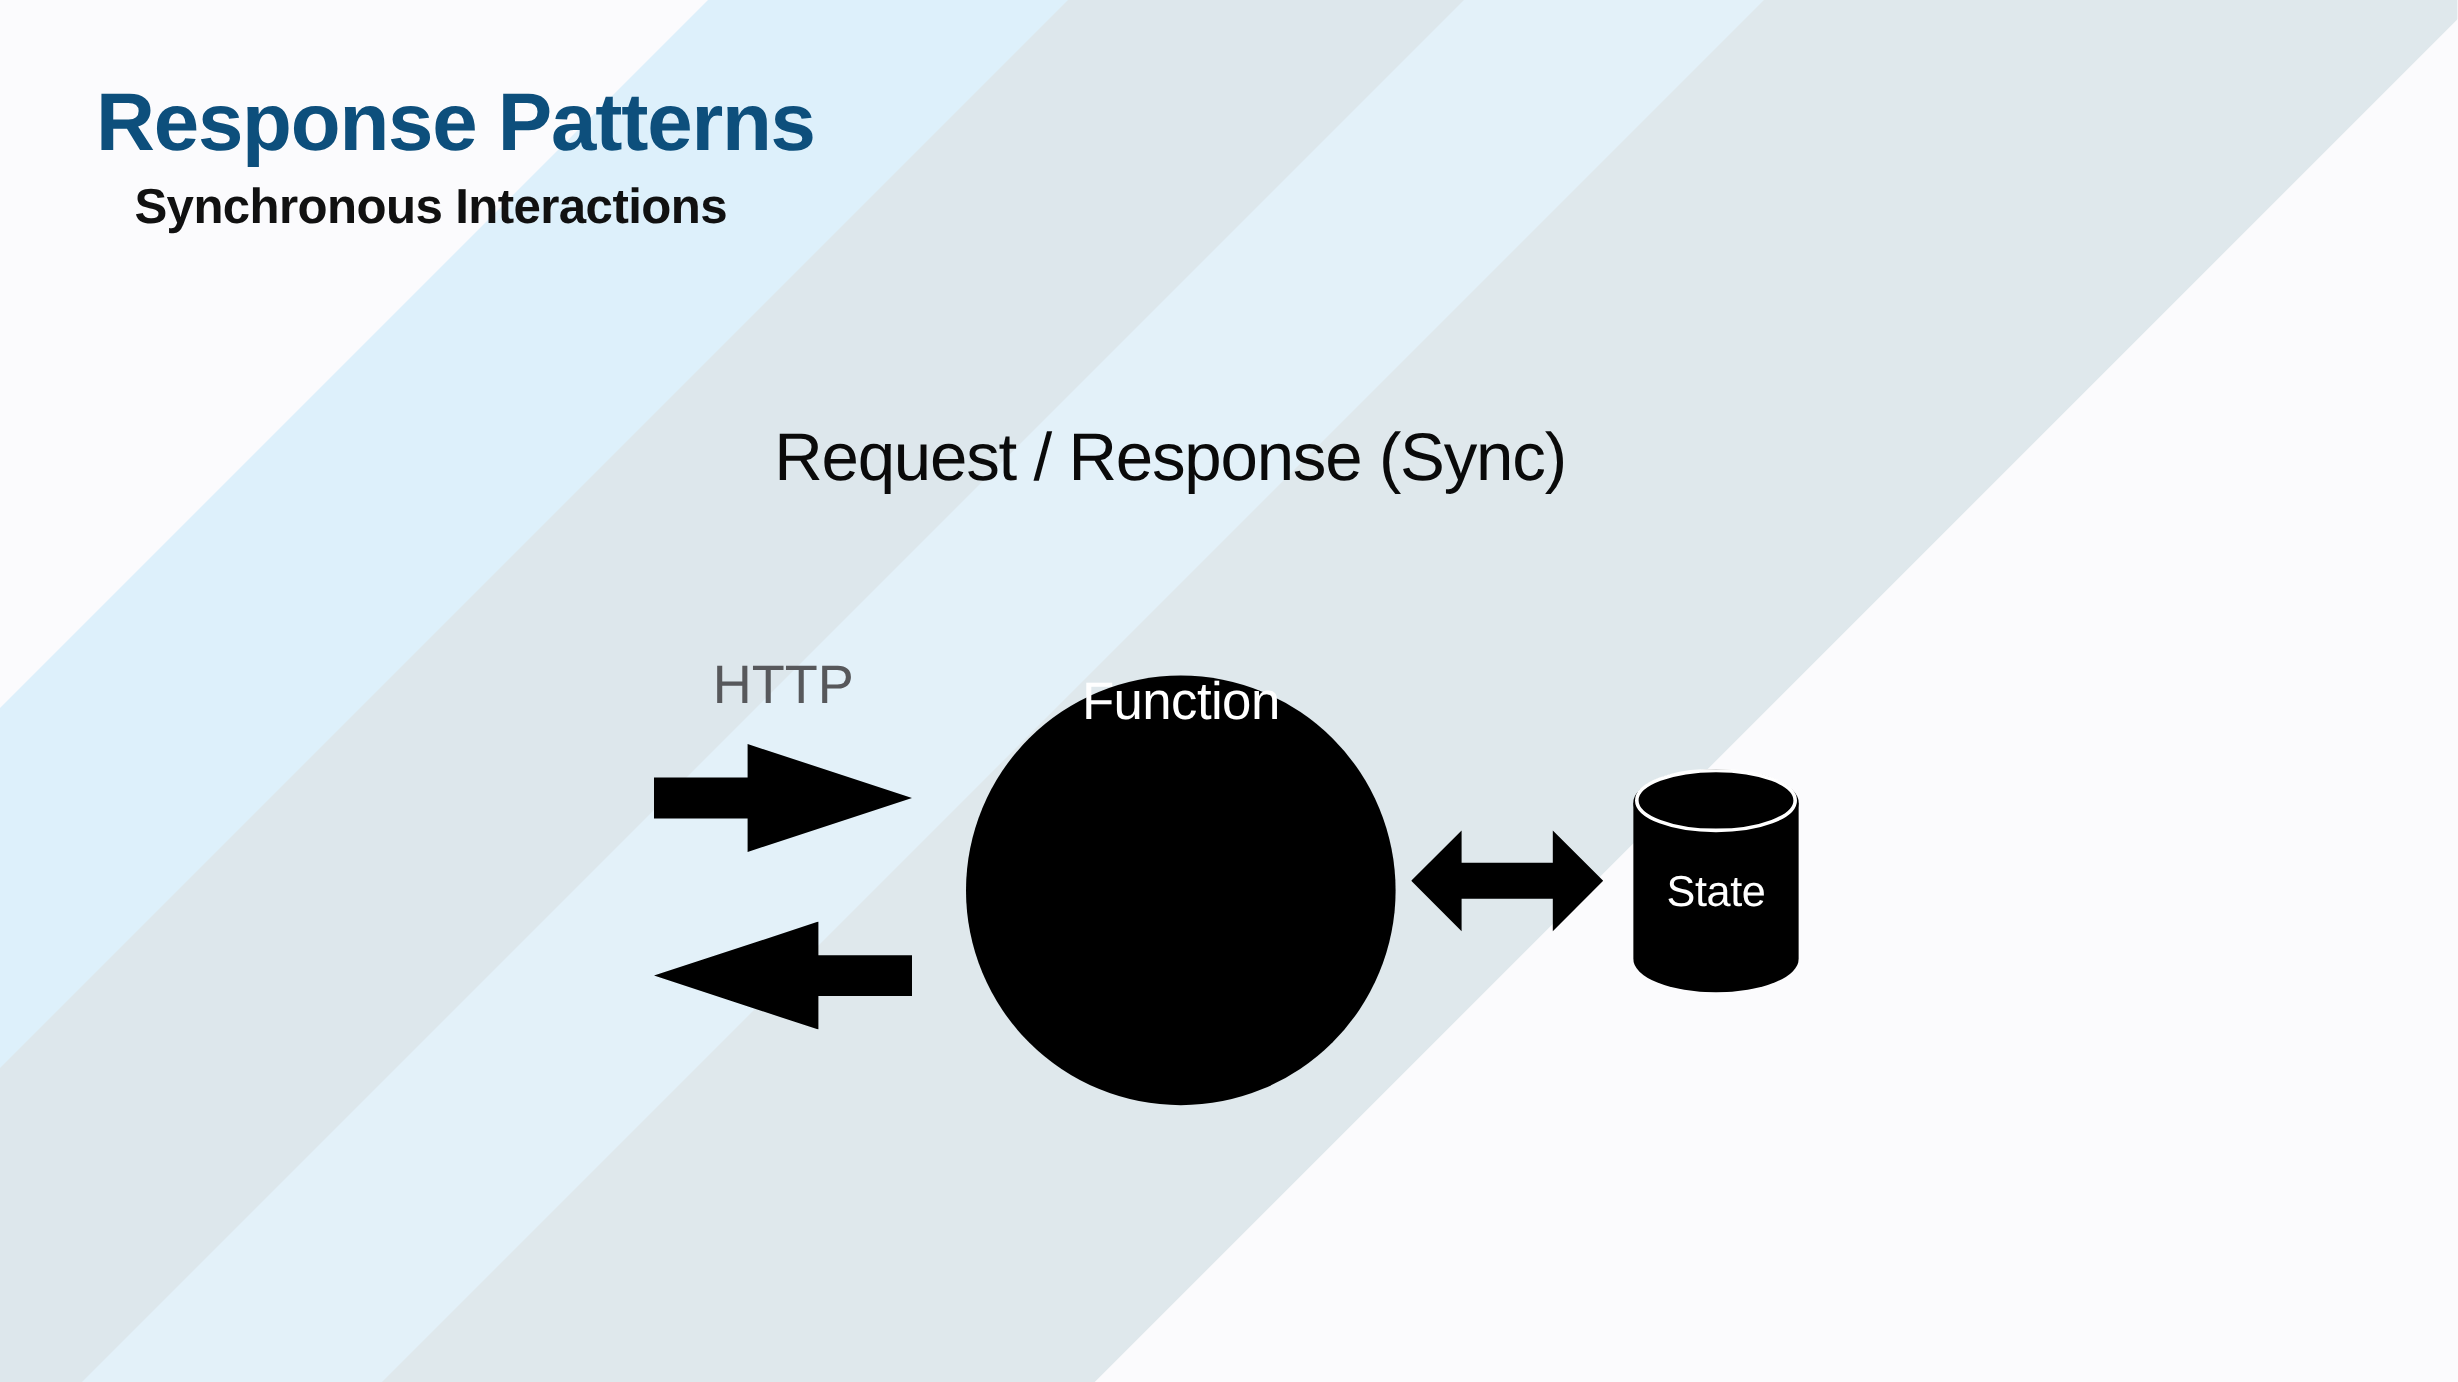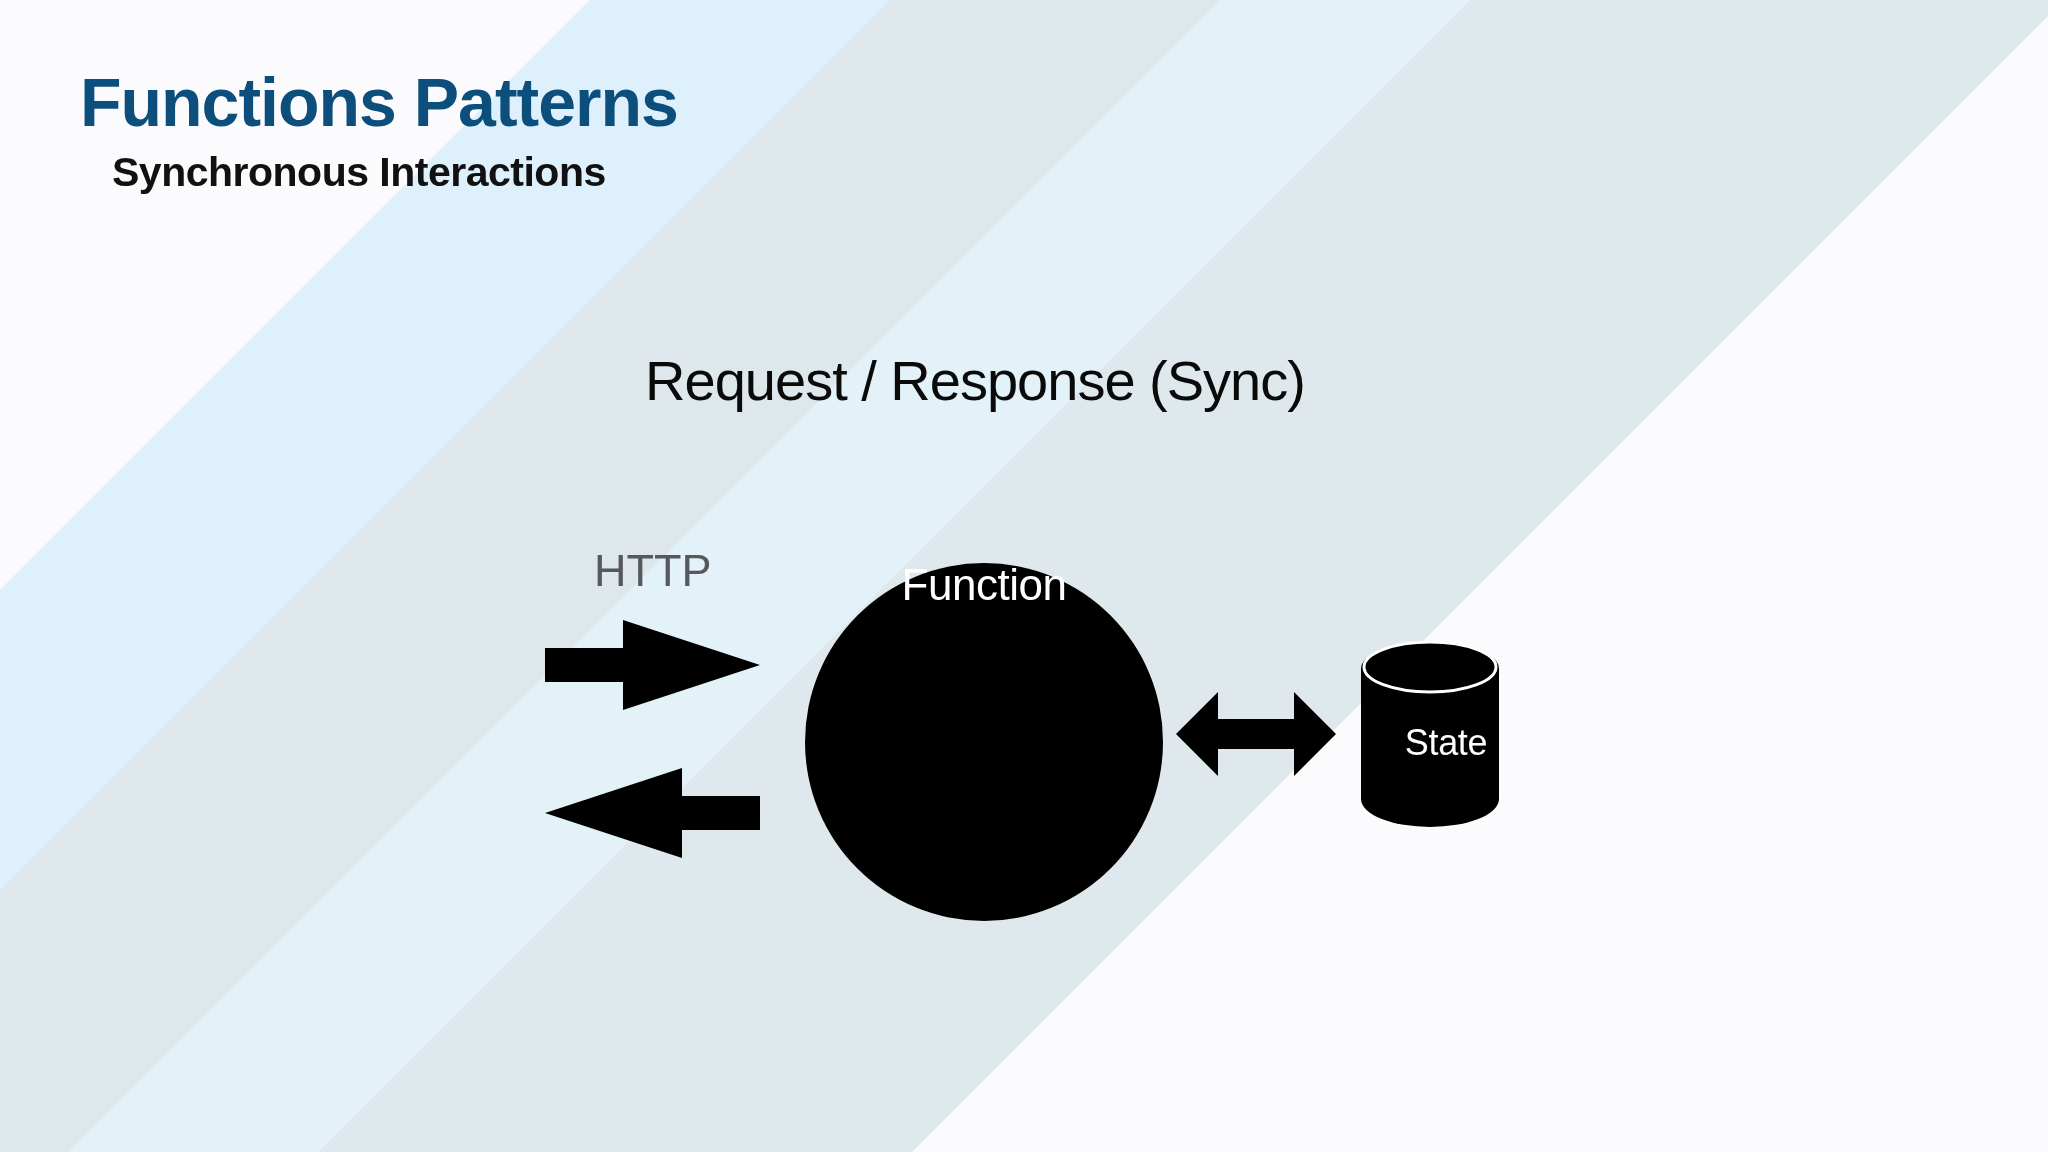--- a/index.html
+++ b/index.html
@@ -131,36 +131,35 @@
     position: absolute;
     left: 1361px;
     top: 725px;
     width: 138px;
     text-align: center;
     color: #ffffff;
     font-size: 36px;
     line-height: 1;
     letter-spacing: -0.3px;
     white-space: nowrap;
-    padding-left: 16px;
   }
 </style>
 </head>
 <body>
 
 <div id="slide">
 
   <div class="bands">
     <div class="band band-a"></div>
     <div class="band band-b"></div>
     <div class="band band-c"></div>
     <div class="band band-d"></div>
   </div>
 
-  <div class="title">Functions Patterns</div>
+  <div class="title">Response Patterns</div>
   <div class="subtitle">Synchronous Interactions</div>
 
   <div class="diagram-heading">Request / Response (Sync)</div>
 
   <div class="diagram">
 
     <div class="http-label">HTTP</div>
 
     <svg class="arrow-svg arrow-req" width="215" height="90" viewBox="0 0 215 90">
       <polygon points="0,28 78,28 78,0 215,45 78,90 78,62 0,62" fill="#000000"></polygon>

